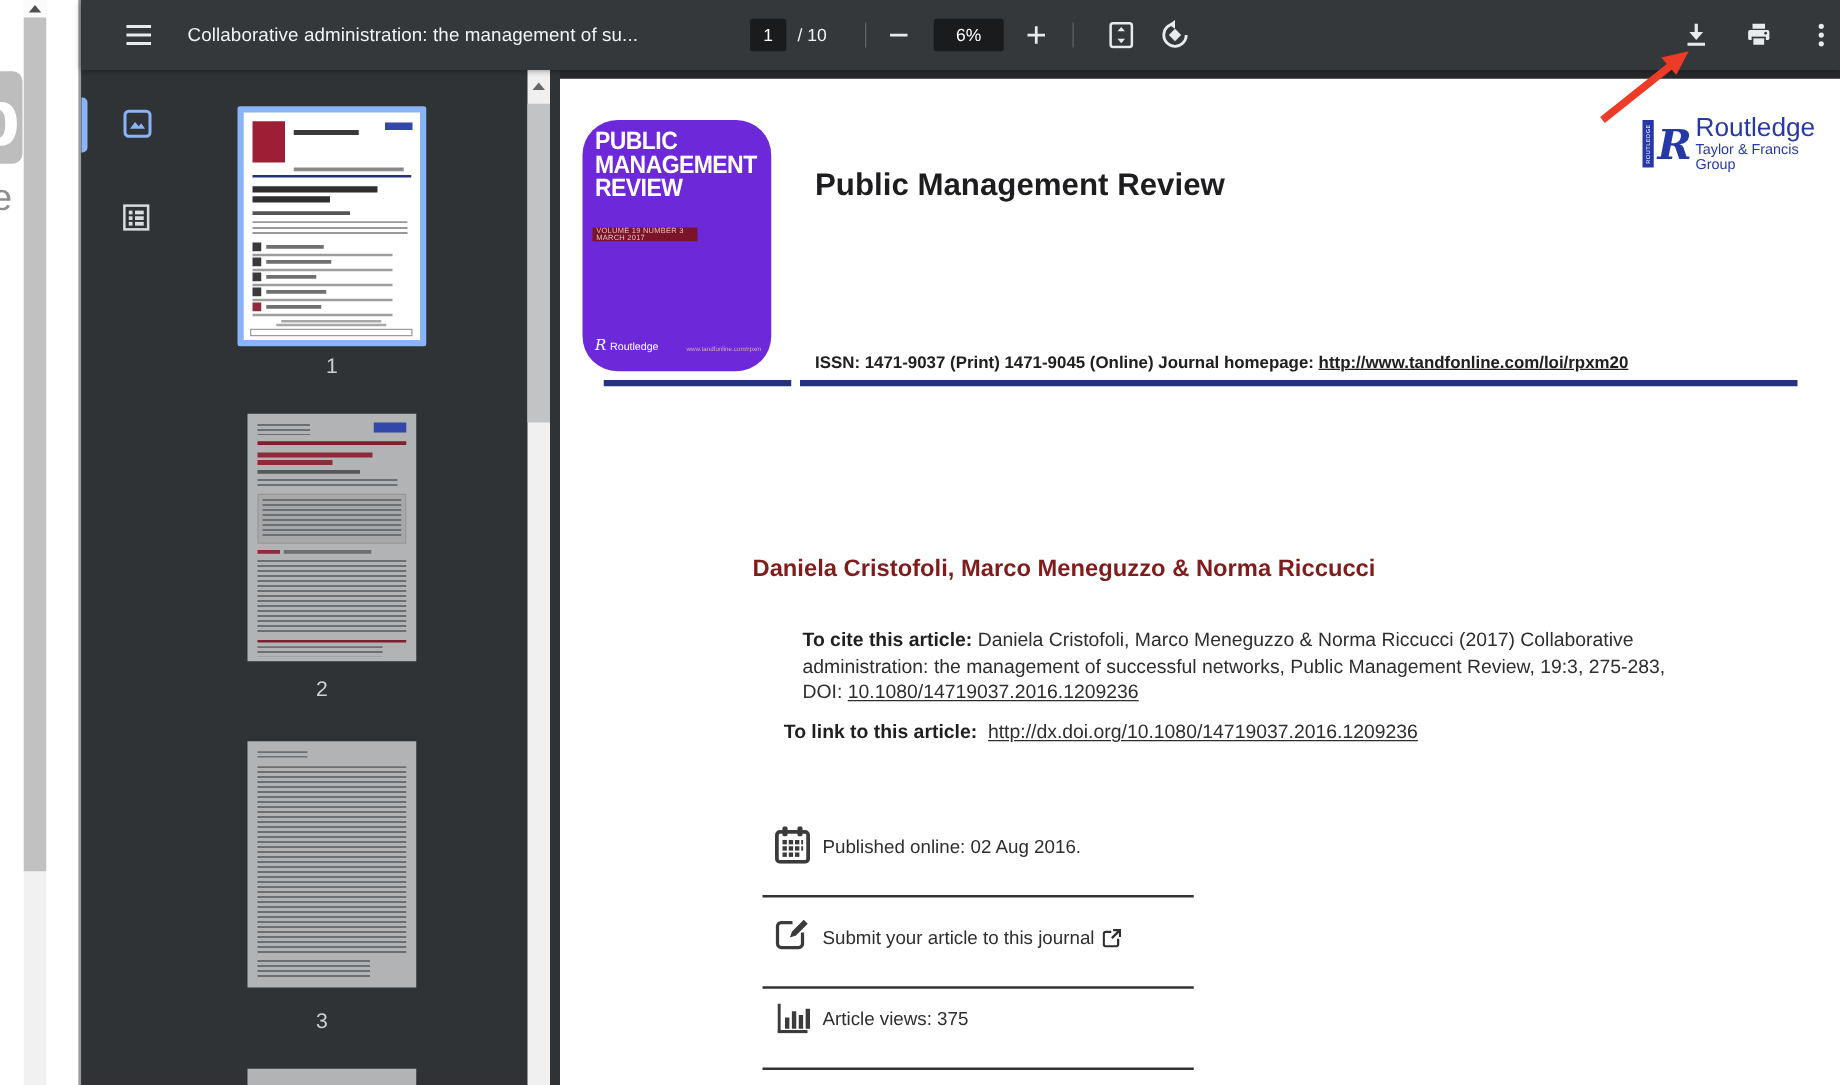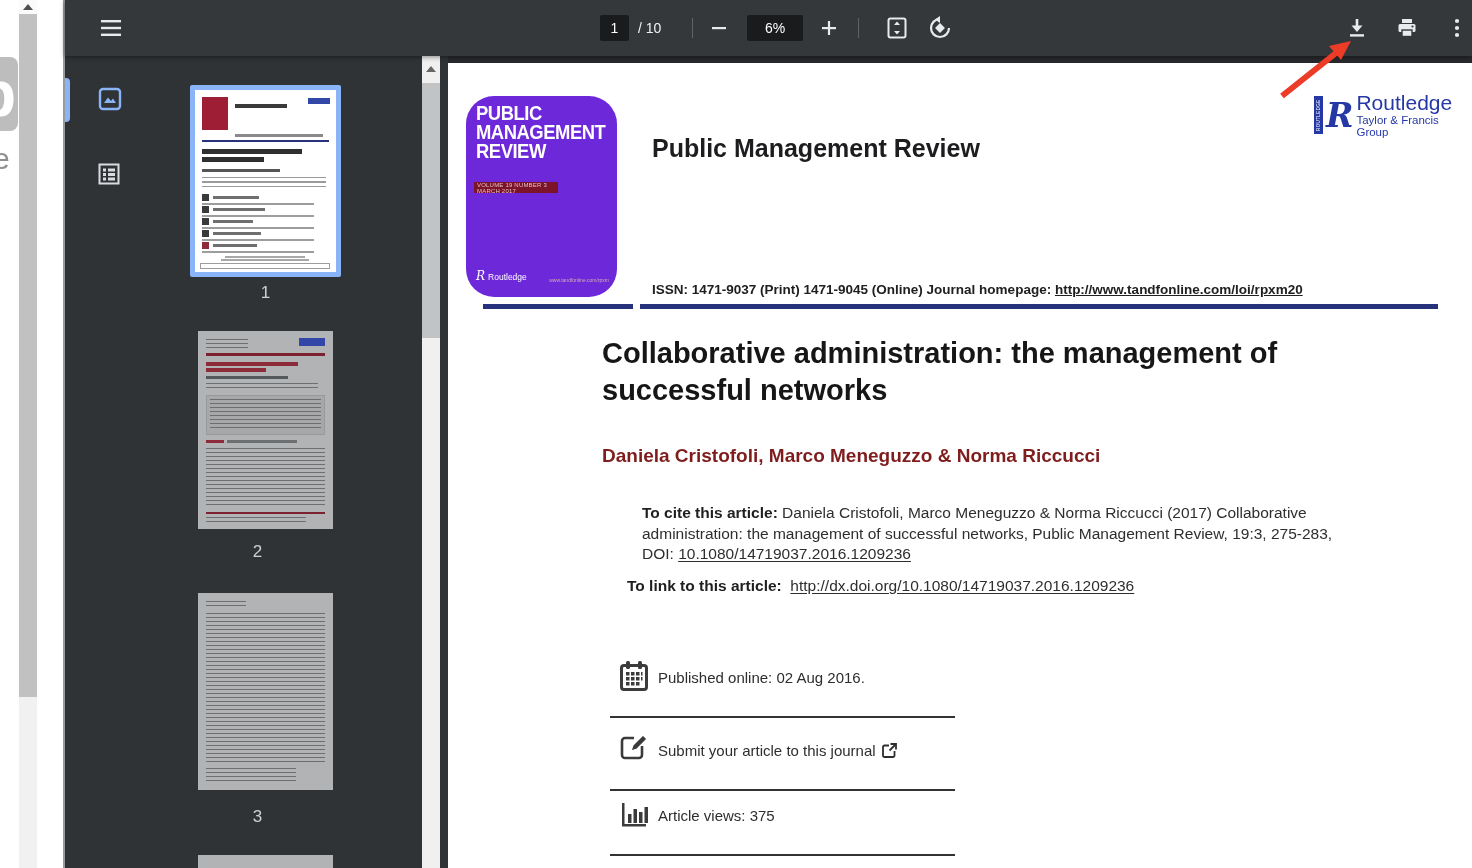--- a/index.html
+++ b/index.html
@@ -113,20 +113,21 @@
   <div class="abs viewer">
 
     <div class="toolbar">
       <div class="tbtn" style="left:32px;">
         <svg width="20" height="16" viewBox="0 0 20 16">
           <rect x="0" y="0" width="20" height="2.4" fill="#e8eaed"></rect>
             <rect x="0" y="6.8" width="20" height="2.4" fill="#e8eaed"></rect>
             <rect x="0" y="13.6" width="20" height="2.4" fill="#e8eaed"></rect>
         </svg>
       </div>
+      <div class="doc-title">Collaborative administration: the management of su...</div>
 
       <input class="page-box" value="1" style="">
       <div class="slash10">/ 10</div>
       <div class="tb-div" style="left:627px;"></div>
 
       <div class="tbtn" style="left:640px;">
         <svg width="16" height="16" viewBox="0 0 16 16">
             <rect x="1" y="7" width="14" height="2.2" fill="#e8eaed"></rect>
           </svg>
       </div>
@@ -294,21 +295,20 @@
 
         <div class="journal-heading">Public Management Review</div>
 
         <div class="issn-line">
           <span>ISSN: 1471-9037 (Print) 1471-9045 (Online) Journal homepage: </span><u>http://www.tandfonline.com/loi/rpxm20</u>
         </div>
 
         <div class="rule" style="left:35px;top:241px;width:150px;"></div>
         <div class="rule" style="left:192px;top:241px;width:798px;"></div>
 
-        <div class="article-title">Collaborative administration: the management of successful networks</div>
         <div class="authors">Daniela Cristofoli, Marco Meneguzzo &amp; Norma Riccucci</div>
 
         <div class="cite">
           <b>To cite this article: </b><span>Daniela Cristofoli, Marco Meneguzzo &amp; Norma Riccucci (2017) Collaborative administration: the management of successful networks, Public Management Review, 19:3, 275-283, DOI: </span><u>10.1080/14719037.2016.1209236</u>
         </div>
 
         <div class="tolink">
           <b>To link to this article: </b>&nbsp;<u>http://dx.doi.org/10.1080/14719037.2016.1209236</u>
         </div>
 

